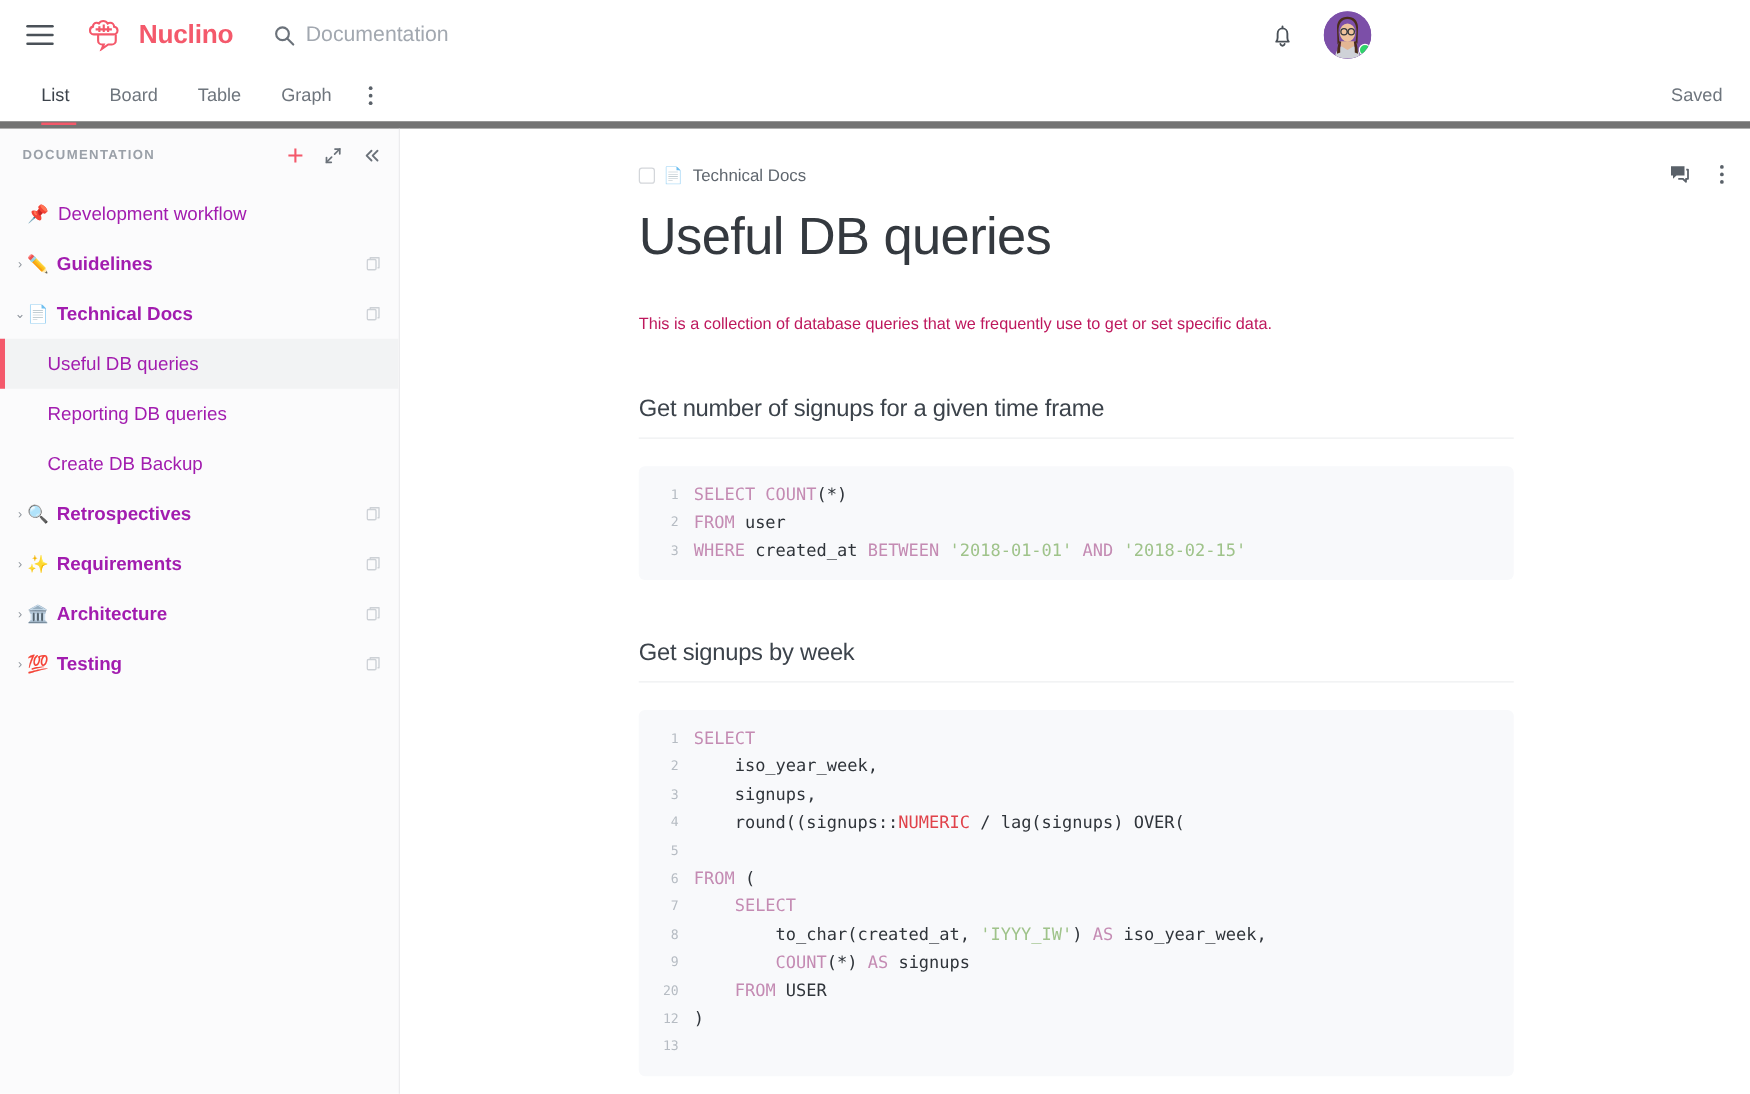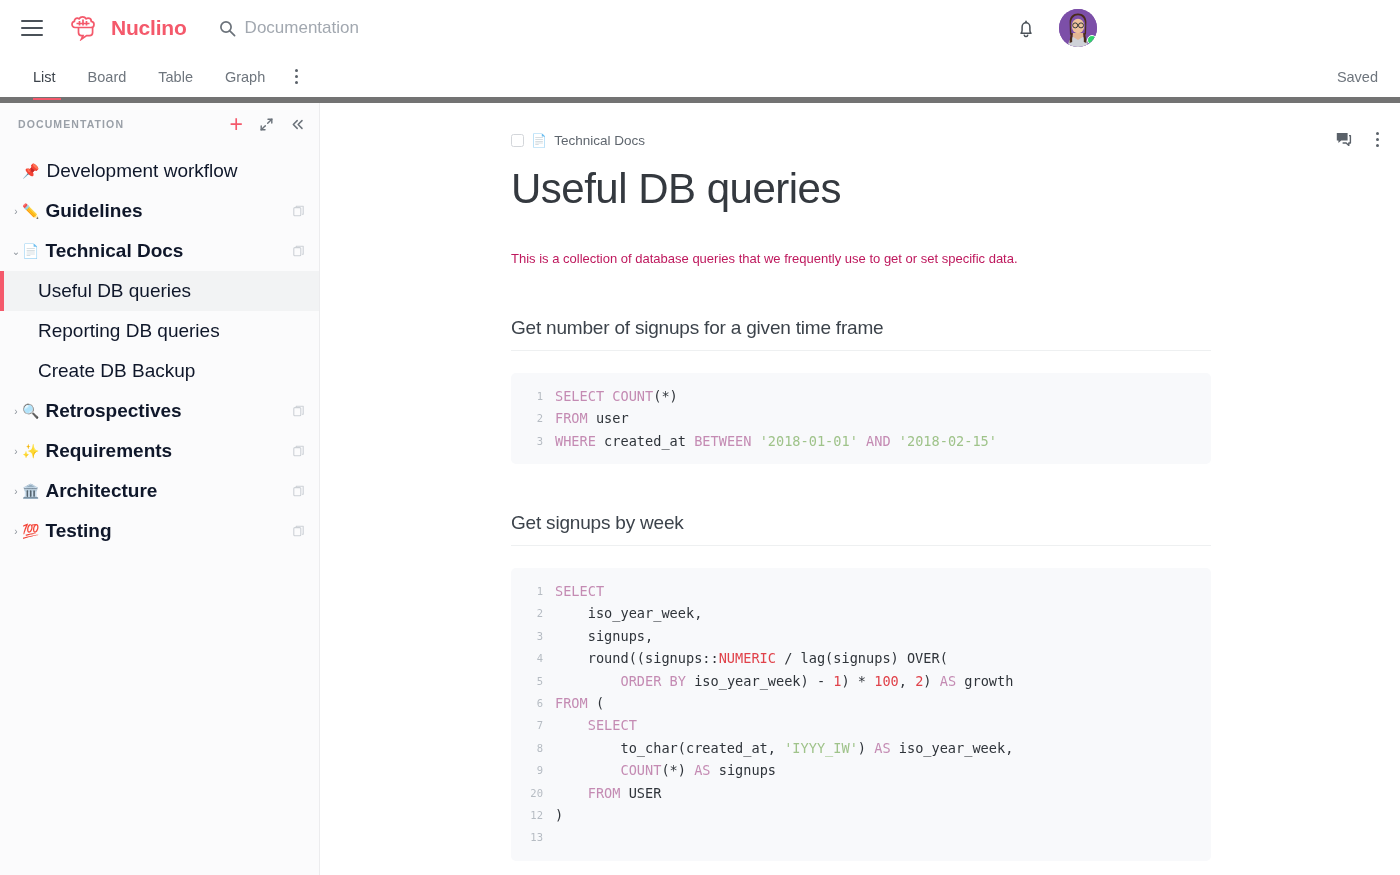--- a/index.html
+++ b/index.html
@@ -115,21 +115,21 @@
   .sb-row.active::before {
     content: ""; position: absolute; left: 0; top: 0; bottom: 0;
     width: 4px; background: #f4596b;
   }
   .sb-caret {
     width: 12px; flex: none; font-size: 10px; color: #8d949c;
     display: flex; align-items: center; justify-content: center;
   }
   .sb-emoji { font-size: 14px; margin-right: 6px; flex: none; line-height: 1; }
   .sb-pin { font-size: 14px; margin-right: 7px; flex: none; color: #4a5158; }
-  .sb-label { font-size: 19px; color: #0f172a; white-space: nowrap; }
+  .sb-label { font-size: 15px; color: #a21caf; white-space: nowrap; }
   .sb-label.bold { font-weight: bold; }
   .sb-label.plain { font-weight: normal; }
   .sb-row.child { padding-left: 38px; }
   .sb-copy {
     margin-left: auto; width: 12px; height: 12px; flex: none;
   }
 
   
   .doc {
     position: absolute; top: 103px; left: 320px;
@@ -410,21 +410,20 @@
           <div class="cl">
             <span class="ln">3</span>
             <span class="ct"><span class="ct">    signups,</span></span>
           </div>
           <div class="cl">
             <span class="ln">4</span>
             <span class="ct"><span class="ct">    round((signups::</span><span class="typ">NUMERIC</span><span class="ct"> / lag(signups) OVER(</span></span>
           </div>
           <div class="cl">
             <span class="ln">5</span>
-            <span class="ct"><span class="ct">        </span><span class="kw">ORDER BY </span><span class="ct">iso_year_week) - </span><span class="num">1</span><span class="ct">) * </span><span class="num">100</span><span class="ct">, </span><span class="num">2</span><span class="ct">) </span><span class="kw">AS </span><span class="ct">growth</span></span>
           </div>
           <div class="cl">
             <span class="ln">6</span>
             <span class="ct"><span class="kw">FROM </span><span class="ct">(</span></span>
           </div>
           <div class="cl">
             <span class="ln">7</span>
             <span class="ct"><span class="kw">    SELECT</span></span>
           </div>
           <div class="cl">

